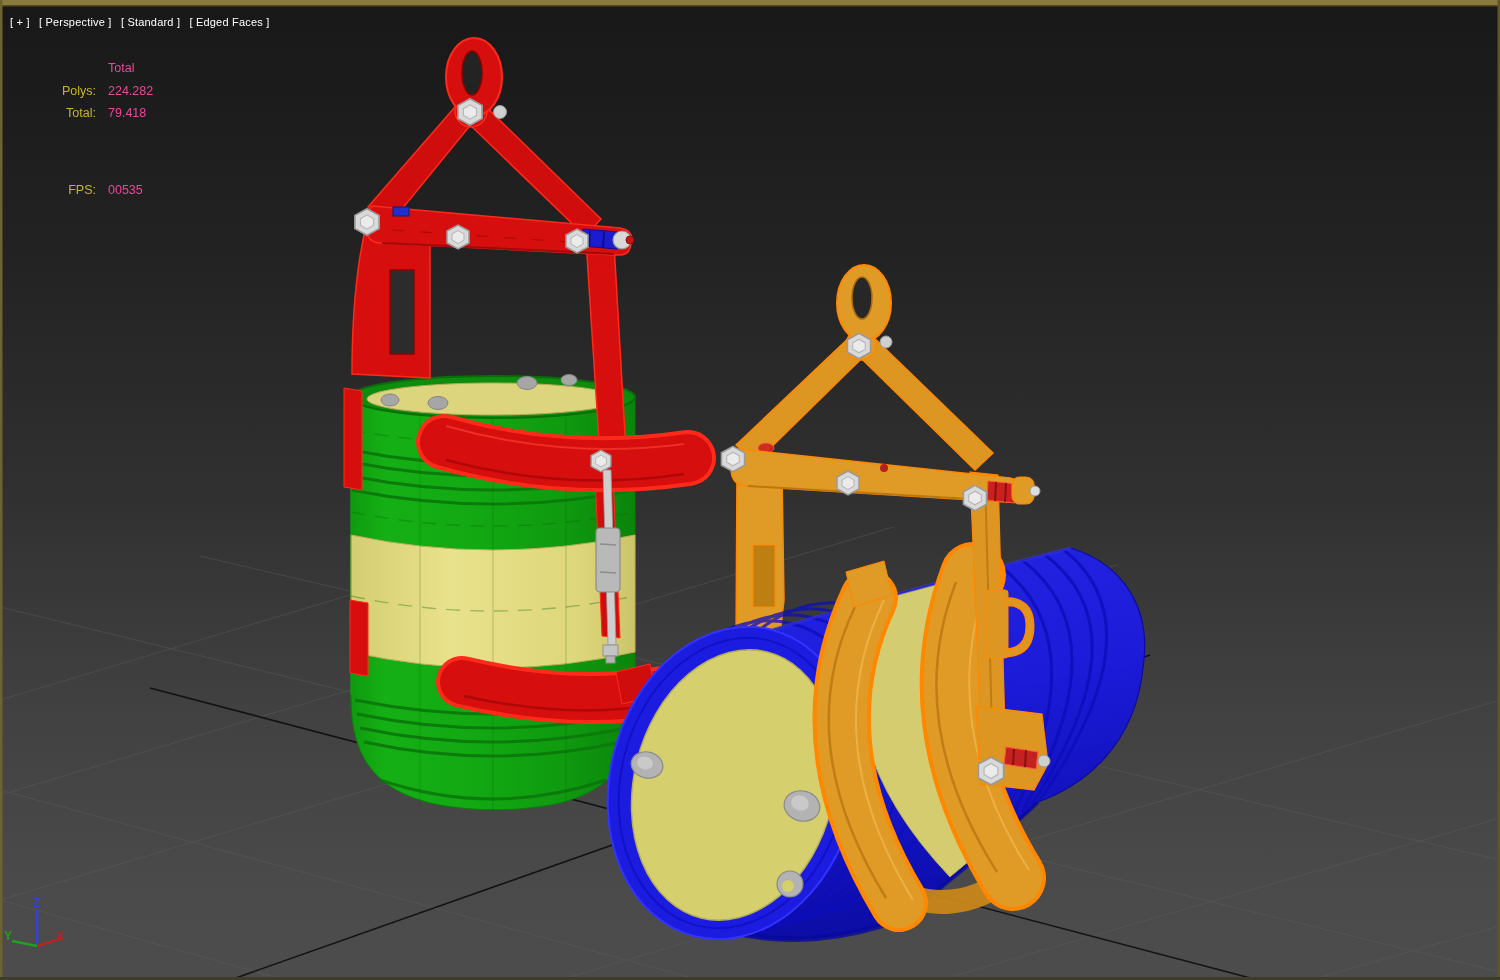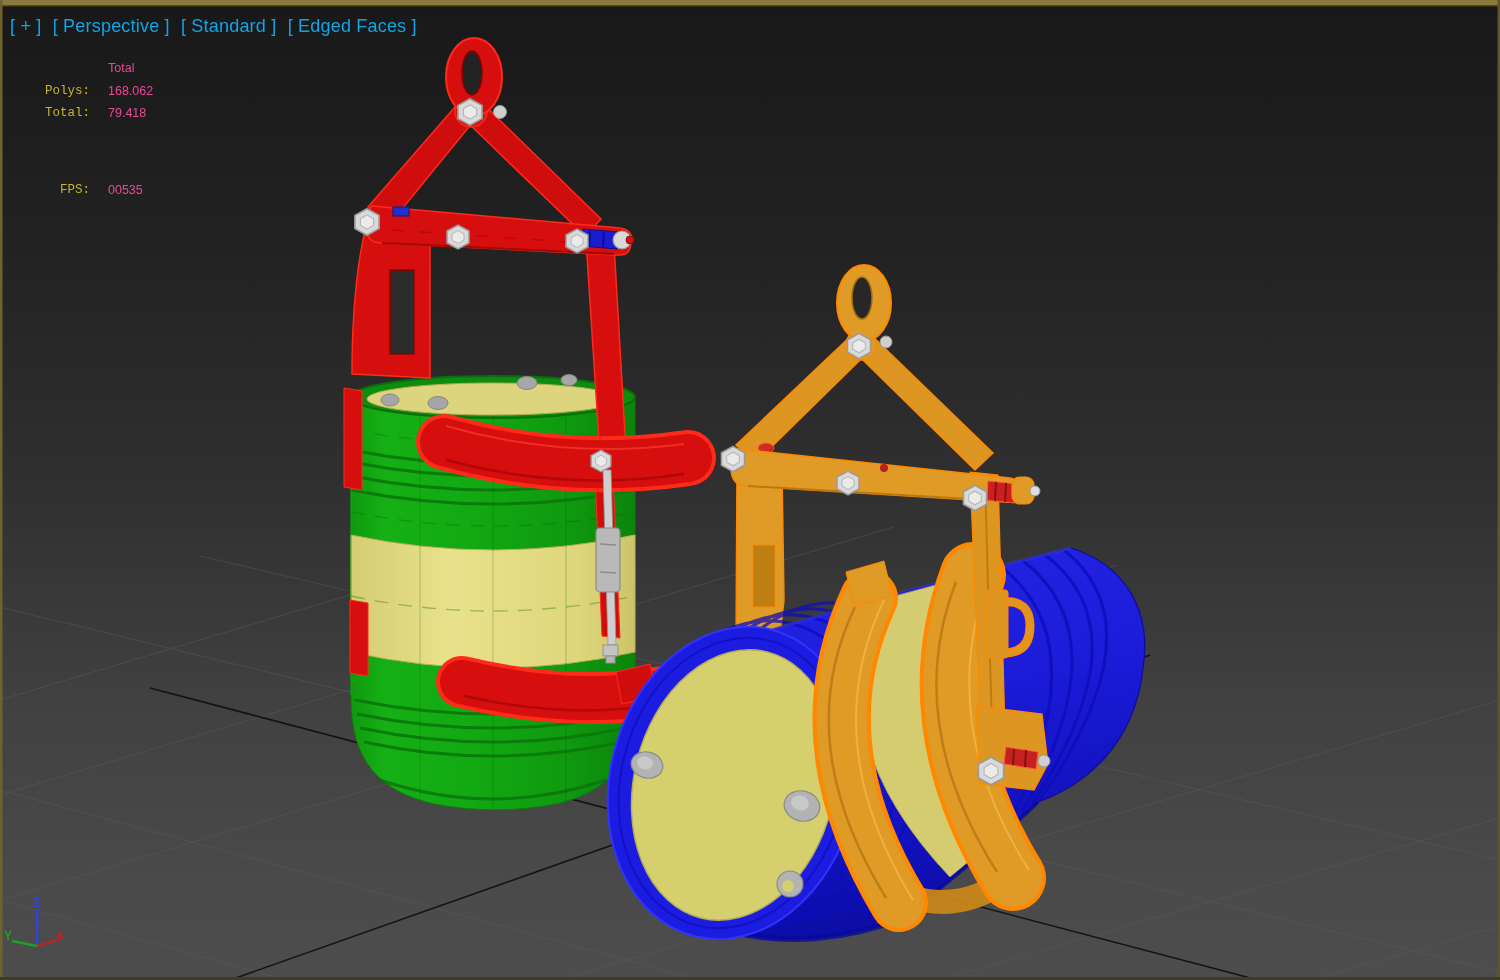--- a/index.html
+++ b/index.html
@@ -4,28 +4,28 @@
 <style>
   html,body{margin:0;padding:0;background:#111;}
   .stage{
     position:relative;width:1500px;height:980px;overflow:hidden;
     font-family:"Liberation Sans",sans-serif;background:#181818;
     user-select:none;
   }
   .stage svg{position:absolute;left:0;top:0;}
   .vp-label{
     position:absolute;left:10px;top:16px;z-index:5;
-    color:#0ea5e9;font-size:18px;letter-spacing:0.2px;white-space:nowrap;
+    color:#ffffff;font-size:11px;letter-spacing:0.2px;white-space:nowrap;
   }
   .vp-label span{margin-right:6px;cursor:pointer;}
   .stats{
     position:absolute;left:20px;top:0;z-index:5;width:170px;height:200px;
     color:#d0bc2c;font-size:12.5px;
   }
-  .stats .s-label{position:absolute;left:12px;width:58px;text-align:right;color:#c9b52b;font-family:Liberation Mono, monospace;}
+  .stats .s-label{position:absolute;left:18px;width:58px;text-align:right;color:#c9b52b;}
   .stats .s-val{position:absolute;left:88px;color:#ec4899;}
   .r-total{top:61px;} .r-polys{top:84px;} .r-verts{top:106px;} .r-fps{top:151px;margin-top:32px;}
 </style>
 </head>
 <body>
 
 <div class="stage">
 
 <svg width="1500" height="980" viewBox="0 0 1500 980">
   <defs>
@@ -323,20 +323,20 @@
   <div class="vp-label">
     <span>[ + ]</span>
     <span>[ Perspective ]</span>
     <span>[ Standard ]</span>
     <span>[ Edged Faces ]</span>
   </div>
 
   <div class="stats">
     <span class="s-val r-total">Total</span>
     <span class="s-label r-polys">Polys:</span>
-    <span class="s-val r-polys">168.062</span>
+    <span class="s-val r-polys">224.282</span>
     <span class="s-label r-verts">Total:</span>
     <span class="s-val r-verts">79.418</span>
     <span class="s-label r-fps">FPS:</span>
     <span class="s-val r-fps">00535</span>
   </div>
 
 </div>
 
 </body></html>

